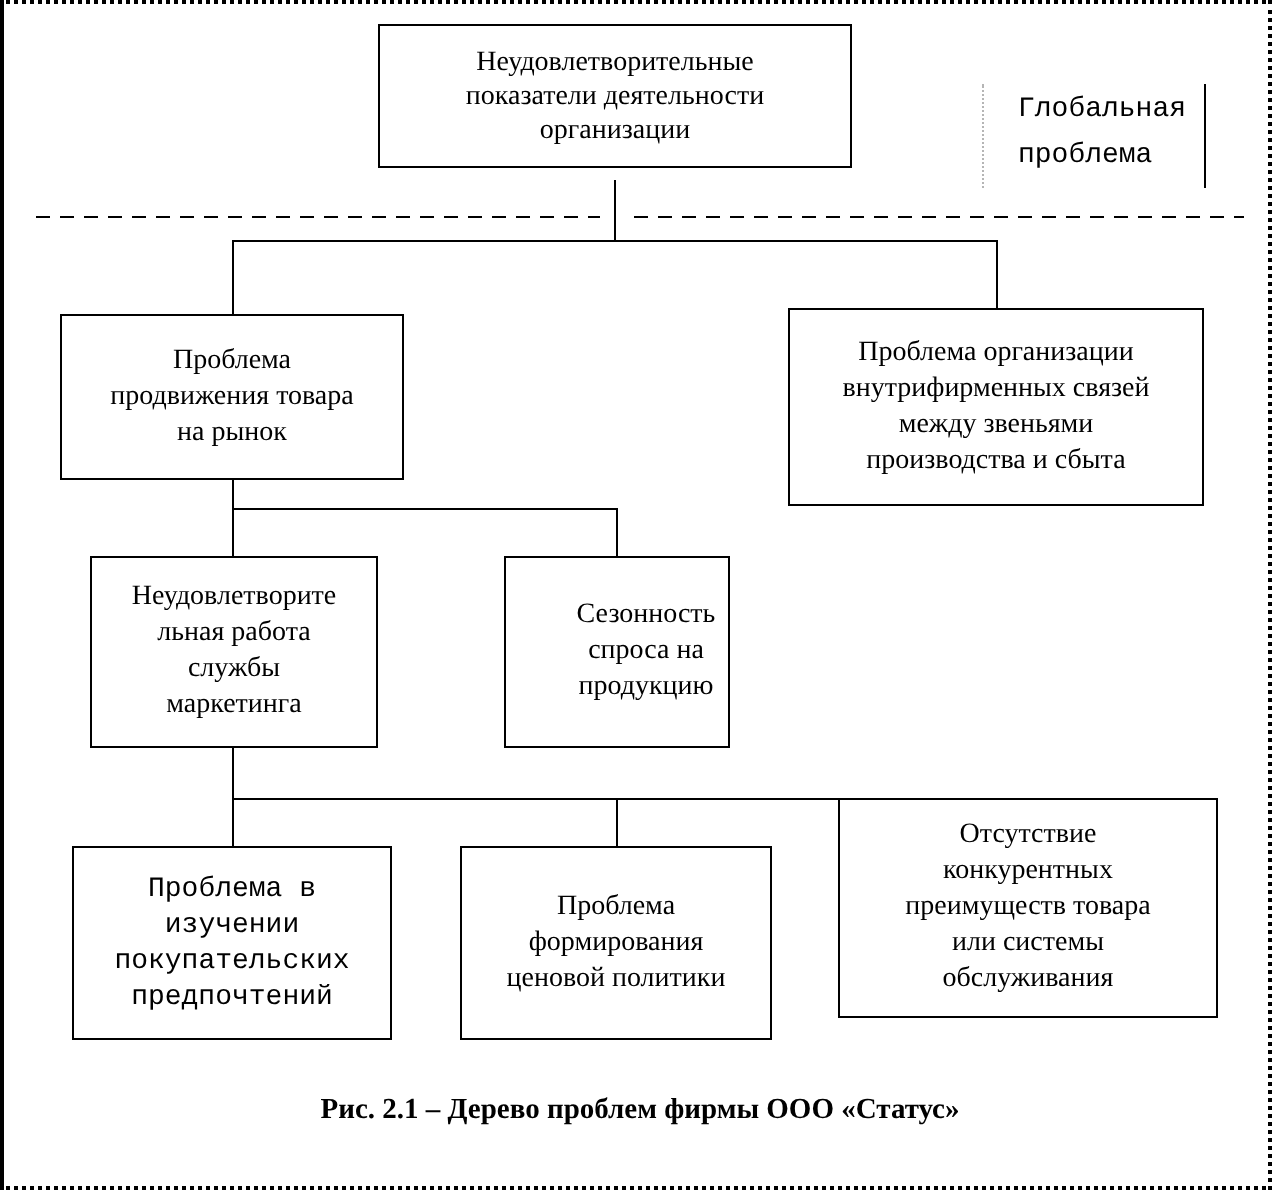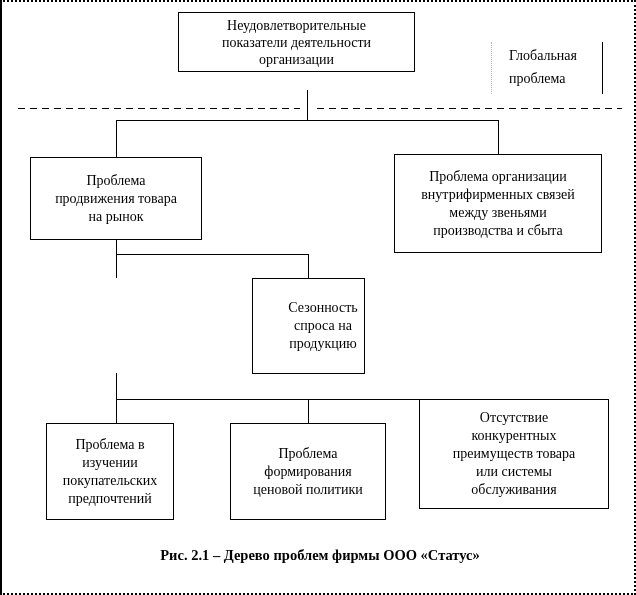--- a/index.html
+++ b/index.html
@@ -27,26 +27,26 @@
       border: 1px solid #000;
       background: #ffffff;
       display: flex;
       align-items: center;
       justify-content: center;
       text-align: center;
       white-space: pre-line;
       font-size: 14px;
       line-height: 18px;
     }
-    .node-root              { left: 176px; top: 10px;  width: 237px; height: 60px;  line-height: 17px; }
+    .node-root              { left: 187px; top: 10px;  width: 237px; height: 72px;  line-height: 17px; }
     .node-promotion         { left: 28px;  top: 155px; width: 172px; height: 83px; }
     .node-internal-links    { left: 392px; top: 152px; width: 208px; height: 99px; }
     .node-marketing         { left: 43px;  top: 276px; width: 144px; height: 96px; }
     .node-seasonality       { left: 250px; top: 276px; width: 113px; height: 96px; padding-left: 29px; }
-    .node-preferences       { left: 44px;  top: 421px; width: 128px; height: 97px; }
+    .node-preferences       { left: 34px;  top: 421px; width: 160px; height: 97px; font-family: Liberation Mono, monospace; }
     .node-pricing           { left: 228px; top: 421px; width: 156px; height: 97px; }
     .node-advantages        { left: 417px; top: 397px; width: 190px; height: 110px; }
 
     .connector {
       position: absolute;
       background: #000;
     }
     .c-root-v  { left: 305px; top: 88px;  width: 1px;   height: 30px; }
     .c-l2-h    { left: 114px; top: 118px; width: 383px; height: 1px;  }
     .c-l2-vl   { left: 114px; top: 118px; width: 1px;   height: 37px; }
@@ -76,20 +76,21 @@
       height: 52px;
       box-sizing: border-box;
       border-right: 1px solid #000;
       border-left: 1px dotted #b5b5b5;
       padding-left: 17px;
       padding-top: 2px;
       font-size: 14px;
       line-height: 23px;
       white-space: pre-line;
       text-align: left;
+      font-family: Liberation Mono, monospace;
     }
     .caption {
       position: absolute;
       left: 0;
       top: 544px;
       width: 636px;
       text-align: center;
       font-weight: bold;
       font-size: 14.5px;
       line-height: 18px;
@@ -123,20 +124,24 @@
   <div class="connector c-l4-vr"></div>
 
   <div class="node node-promotion">Проблема
 продвижения товара
 на рынок</div>
   <div class="node node-internal-links">Проблема организации
 внутрифирменных связей
 между звеньями
 производства и сбыта</div>
 
+  <div class="node node-marketing">Неудовлетворите
+льная работа
+службы
+маркетинга</div>
   <div class="node node-seasonality">Сезонность
 спроса на
 продукцию</div>
 
   <div class="node node-preferences">Проблема в
 изучении
 покупательских
 предпочтений</div>
   <div class="node node-pricing">Проблема
 формирования

